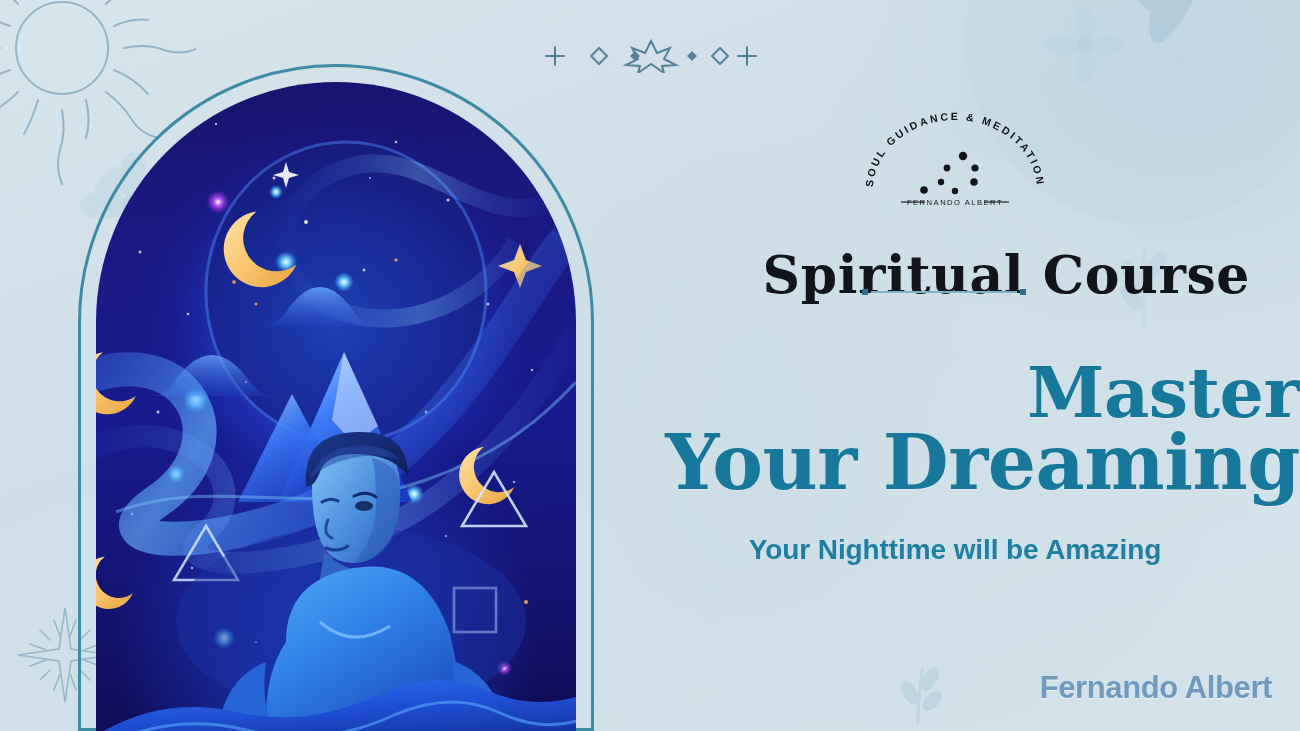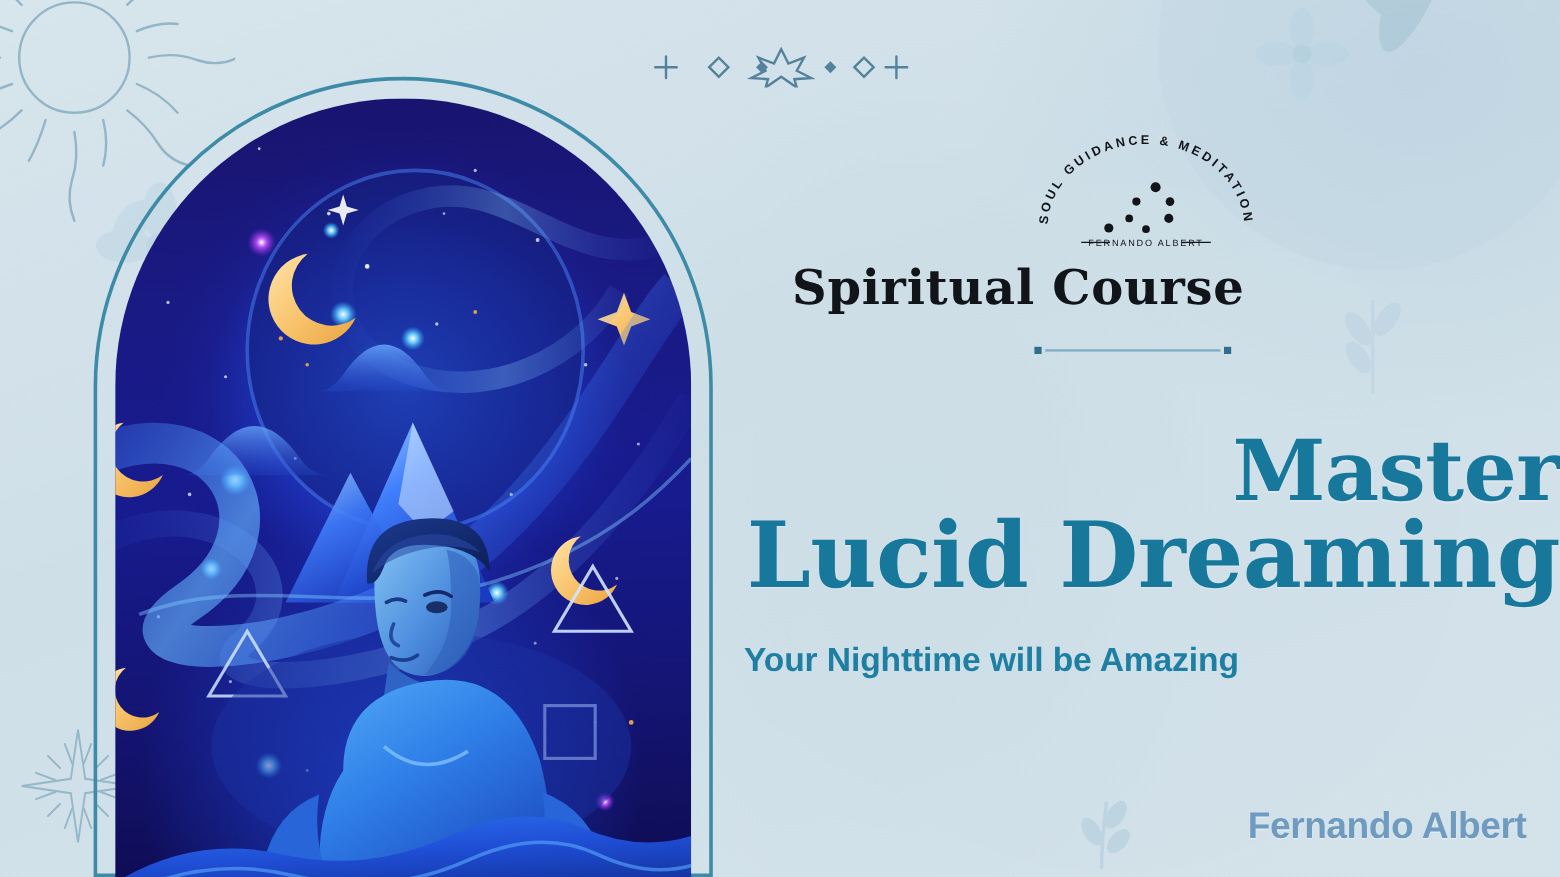--- a/index.html
+++ b/index.html
@@ -58,24 +58,24 @@
     background:
       radial-gradient(ellipse 260px 230px at 250px 250px, #1f3ec4 0%, rgba(31,62,196,0) 68%),
       radial-gradient(ellipse 300px 330px at 230px 560px, #1c3ec9 0%, rgba(28,62,201,0) 70%),
       linear-gradient(178deg,#18146e 0%, #1a1a84 26%, #171b8e 52%, #141472 78%, #0e0c52 100%);
   }
   #arch-photo svg { position:absolute; left:0; top:0; }
 
   
   #logo-mark { position:absolute; left:855px; top:112px; width:200px; height:100px; }
   #eyebrow-title {
-    position:absolute; left:660px; top:216px; width:590px;
-    text-align:left;
+    position:absolute; left:660px; top:244px; width:590px;
+    text-align:right;
     font-family:"DejaVu Serif", serif;
-    font-weight:700; font-size:40px; letter-spacing:.6px;
+    font-weight:700; font-size:52px; letter-spacing:.6px;
     color:#111418;
   }
   #title-divider {
     position:absolute; left:862px; top:288px;
     width:164px; height:8px;
     display:flex; align-items:center; justify-content:space-between;
   }
   #title-divider .dot { width:6px; height:6px; background:#2f6f8e; }
   #title-divider .bar { flex:1; height:2px; background:#7fb0c6; margin:0 3px; }
 
@@ -87,21 +87,21 @@
     font-size:72px; line-height:.95;
     letter-spacing:-.5px;
     color:#17789c;
     text-shadow:0 1px 0 rgba(255,255,255,.25);
   }
   #headline .l1 { display:block; font-size:70px; }
   #headline .l2 { display:block; font-size:76px; }
 
   #subtitle {
     position:absolute; left:620px; top:534px; width:670px;
-    text-align:left;
+    text-align:center;
     font-weight:700; font-size:28px; letter-spacing:-.1px;
     color:#1e7fa2;
   }
   #signature {
     position:absolute; left:900px; top:670px; width:390px;
     text-align:right; padding-right:18px;
     font-weight:700; font-size:31px; letter-spacing:-.4px;
     color:#6f9bc0;
     text-shadow:0 1px 1px rgba(255,255,255,.55);
   }
@@ -453,20 +453,20 @@
   <div id="eyebrow-title">Spiritual Course</div>
 
   <div id="title-divider">
     <span class="dot"></span>
     <span class="bar"></span>
     <span class="dot"></span>
   </div>
 
   <div id="headline">
     <span class="l1">Master</span>
-    <span class="l2">Lucid Dreaming</span>
+    <span class="l2">Your Dreaming</span>
   </div>
 
   <div id="subtitle">Your Nighttime will be Amazing</div>
 
   <div id="signature">Fernando Albert</div>
 
 </div>
 
 </body></html>

